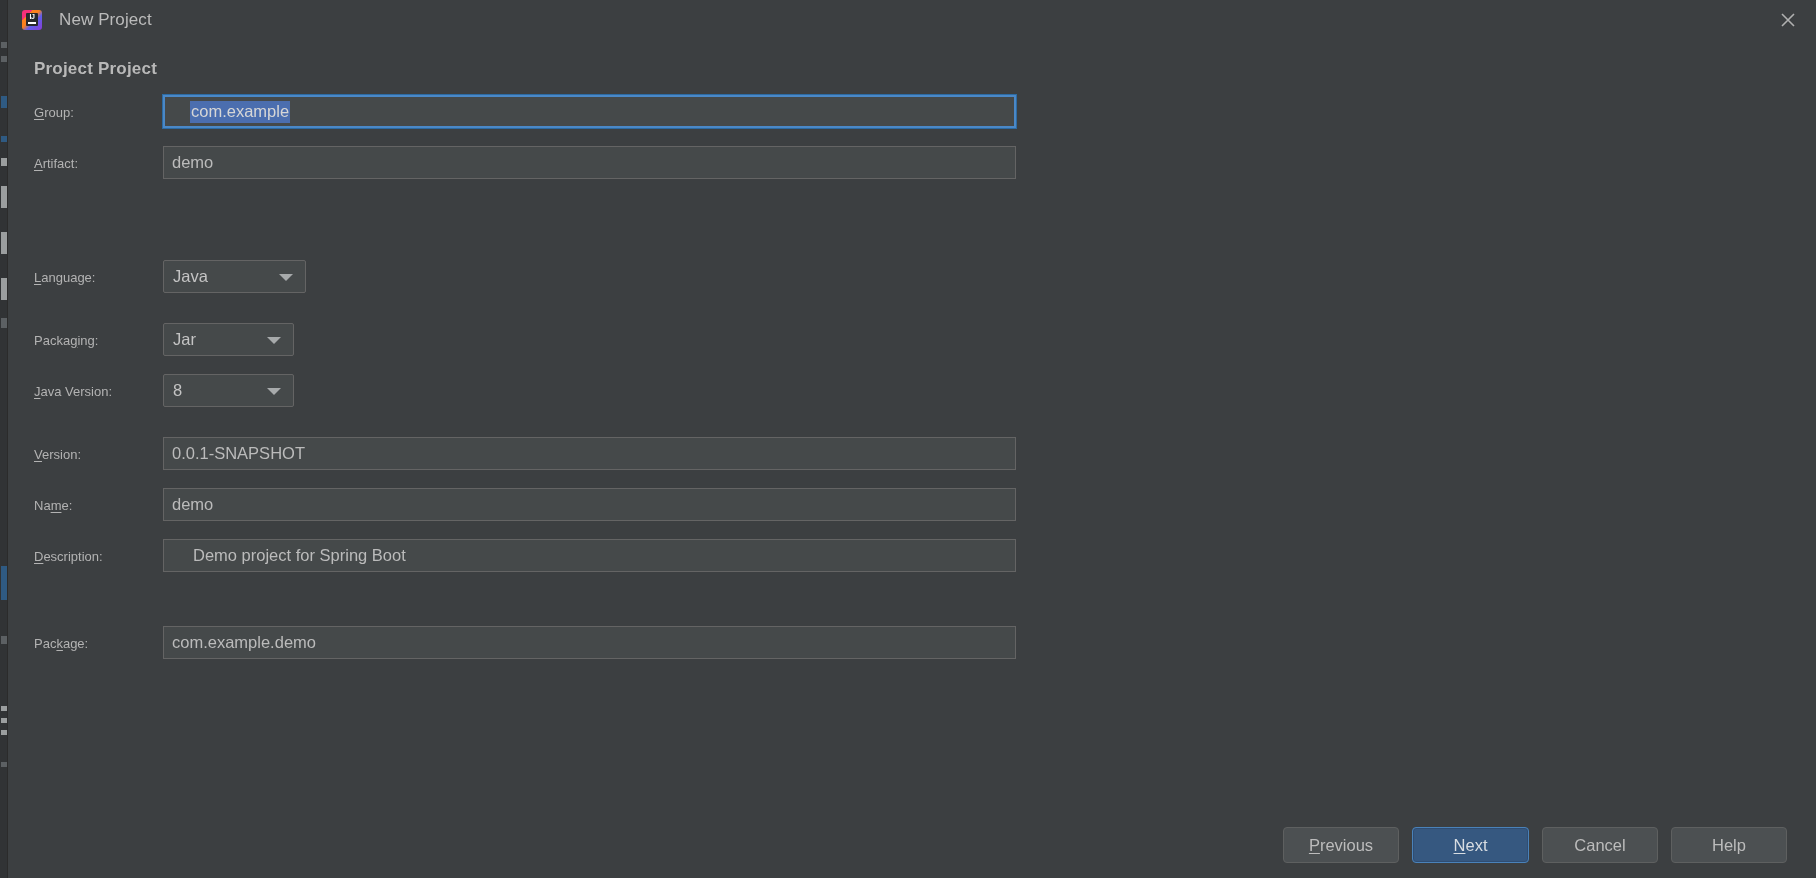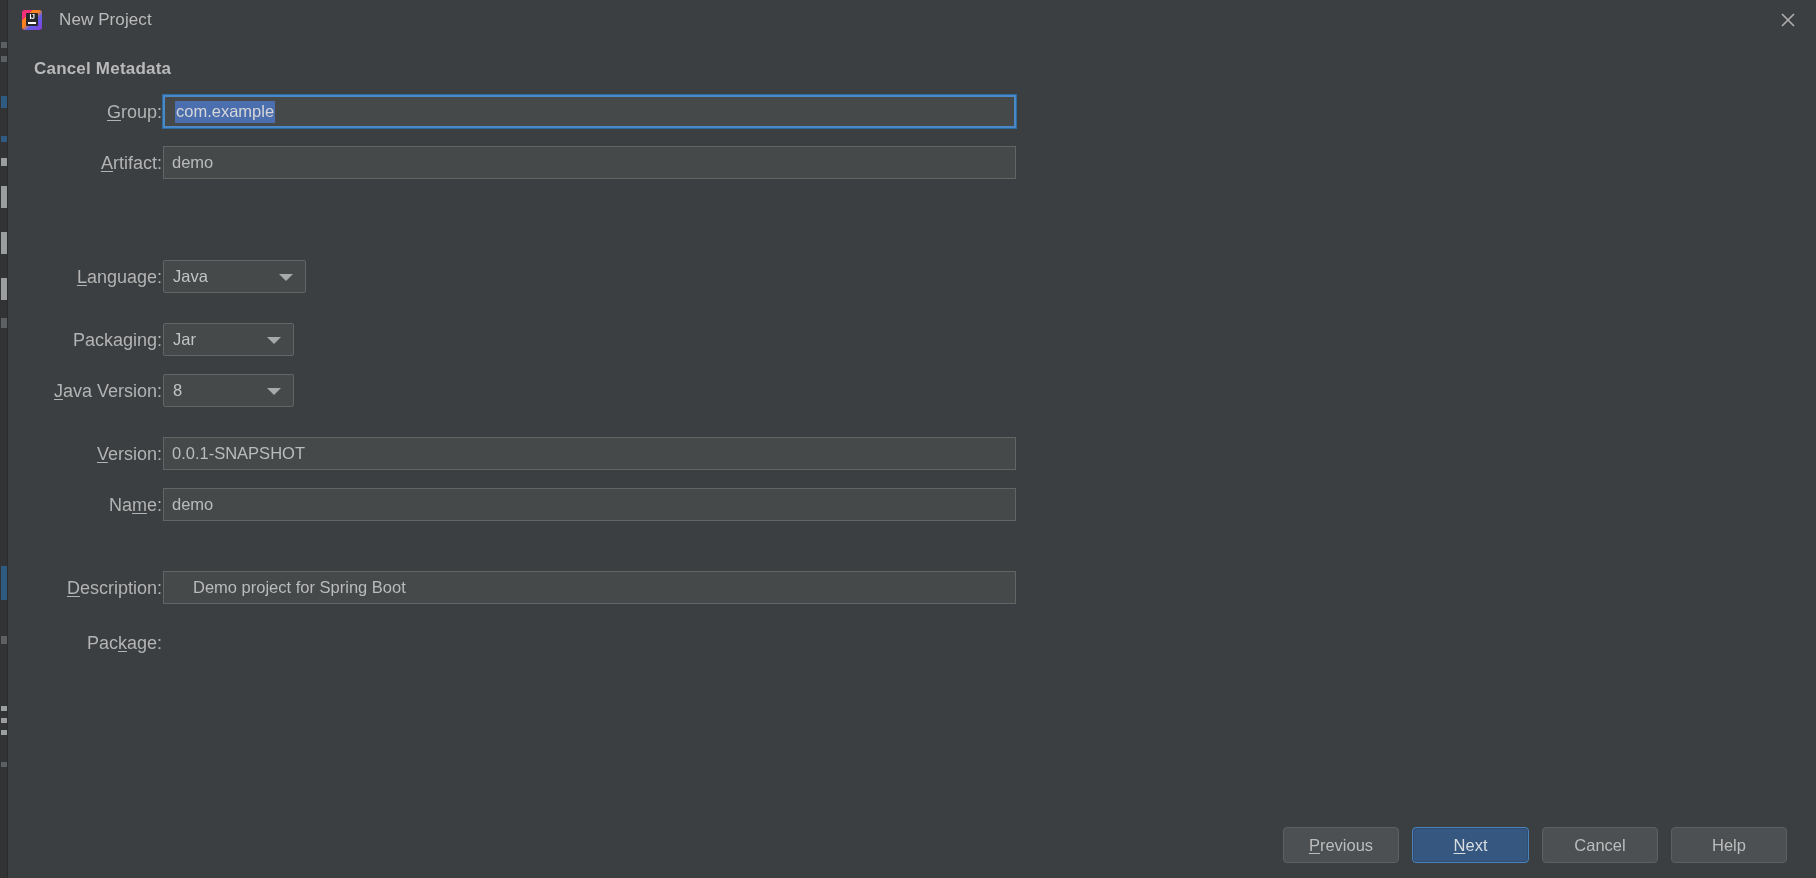--- a/index.html
+++ b/index.html
@@ -125,24 +125,23 @@
     position: absolute;
     left: 0;
     height: 34px;
     display: flex;
     align-items: center;
   }
   .row-label {
     position: absolute;
     left: 26px;
     width: 128px;
-    font-size: 18px;
+    font-size: 13px;
     color: #b3b3b3;
     white-space: nowrap;
-    text-align: right;
   }
   .row-label u { text-decoration: underline; text-underline-offset: 2px; }
 
   
   .textfield {
     position: absolute;
     left: 155px;
     height: 33px;
     width: 853px;
     background: #45494a;
@@ -150,21 +149,21 @@
     display: flex;
     align-items: center;
     padding-left: 8px;
     font-size: 16.5px;
     color: #bbbbbb;
   }
   .textfield.focused {
     background: #45494a;
     border: 2px solid #4a88c7;
     outline: 1px solid #2d6ba3;
-    padding-left: 10px;
+    padding-left: 25px;
   }
   .sel {
     background: #4b6eaf;
     color: #d6d6d6;
     padding: 1px 1px 2px 1px;
     margin-left: 0px;
   }
 
   
   .combo {
@@ -247,21 +246,21 @@
     <div class="window-title">New Project</div>
     <div class="close-btn">
       <svg width="20" height="20" viewBox="0 0 20 20" aria-hidden="true">
         <path d="M4 4 L16 16 M16 4 L4 16" stroke="#b0b0b0" stroke-width="1.6" fill="none"></path>
       </svg>
     </div>
   </div>
 
   <div class="content">
 
-    <div class="section-title">Cancel Metadata</div>
+    <div class="section-title">Project Project</div>
 
     <div class="row" style="top:55px; width:1100px;">
       <div class="row-label"><u>G</u>roup:</div>
       <div class="textfield focused" style="top:0;">
         <span class="sel">com.example</span>
       </div>
     </div>
 
     <div class="row" style="top:106px; width:1100px;">
       <div class="row-label"><u>A</u>rtifact:</div>
@@ -302,29 +301,32 @@
       </div>
     </div>
 
     <div class="row" style="top:448px; width:1100px;">
       <div class="row-label">Na<u>m</u>e:</div>
       <div class="textfield" style="top:0;">
         <span>demo</span>
       </div>
     </div>
 
-    <div class="row" style="top:499px; width:1100px;margin-top:32px;">
+    <div class="row" style="top:499px; width:1100px;">
       <div class="row-label"><u>D</u>escription:</div>
       <div class="textfield" style="top:0;padding-left:29px;">
         <span>Demo project for Spring Boot</span>
       </div>
     </div>
 
     <div class="row" style="top:550px; width:1100px;margin-top:36px;">
       <div class="row-label">Pac<u>k</u>age:</div>
+      <div class="textfield" style="top:0;">
+        <span>com.example.demo</span>
+      </div>
     </div>
 
     <div class="btn" style="left:1275px; top:787px; width:116px;">
         <span><u>P</u>revious</span>
       </div>
 
     <div class="btn primary" style="left:1404px; top:787px; width:117px;align-items:center;">
         <span><u>N</u>ext</span>
       </div>
 

